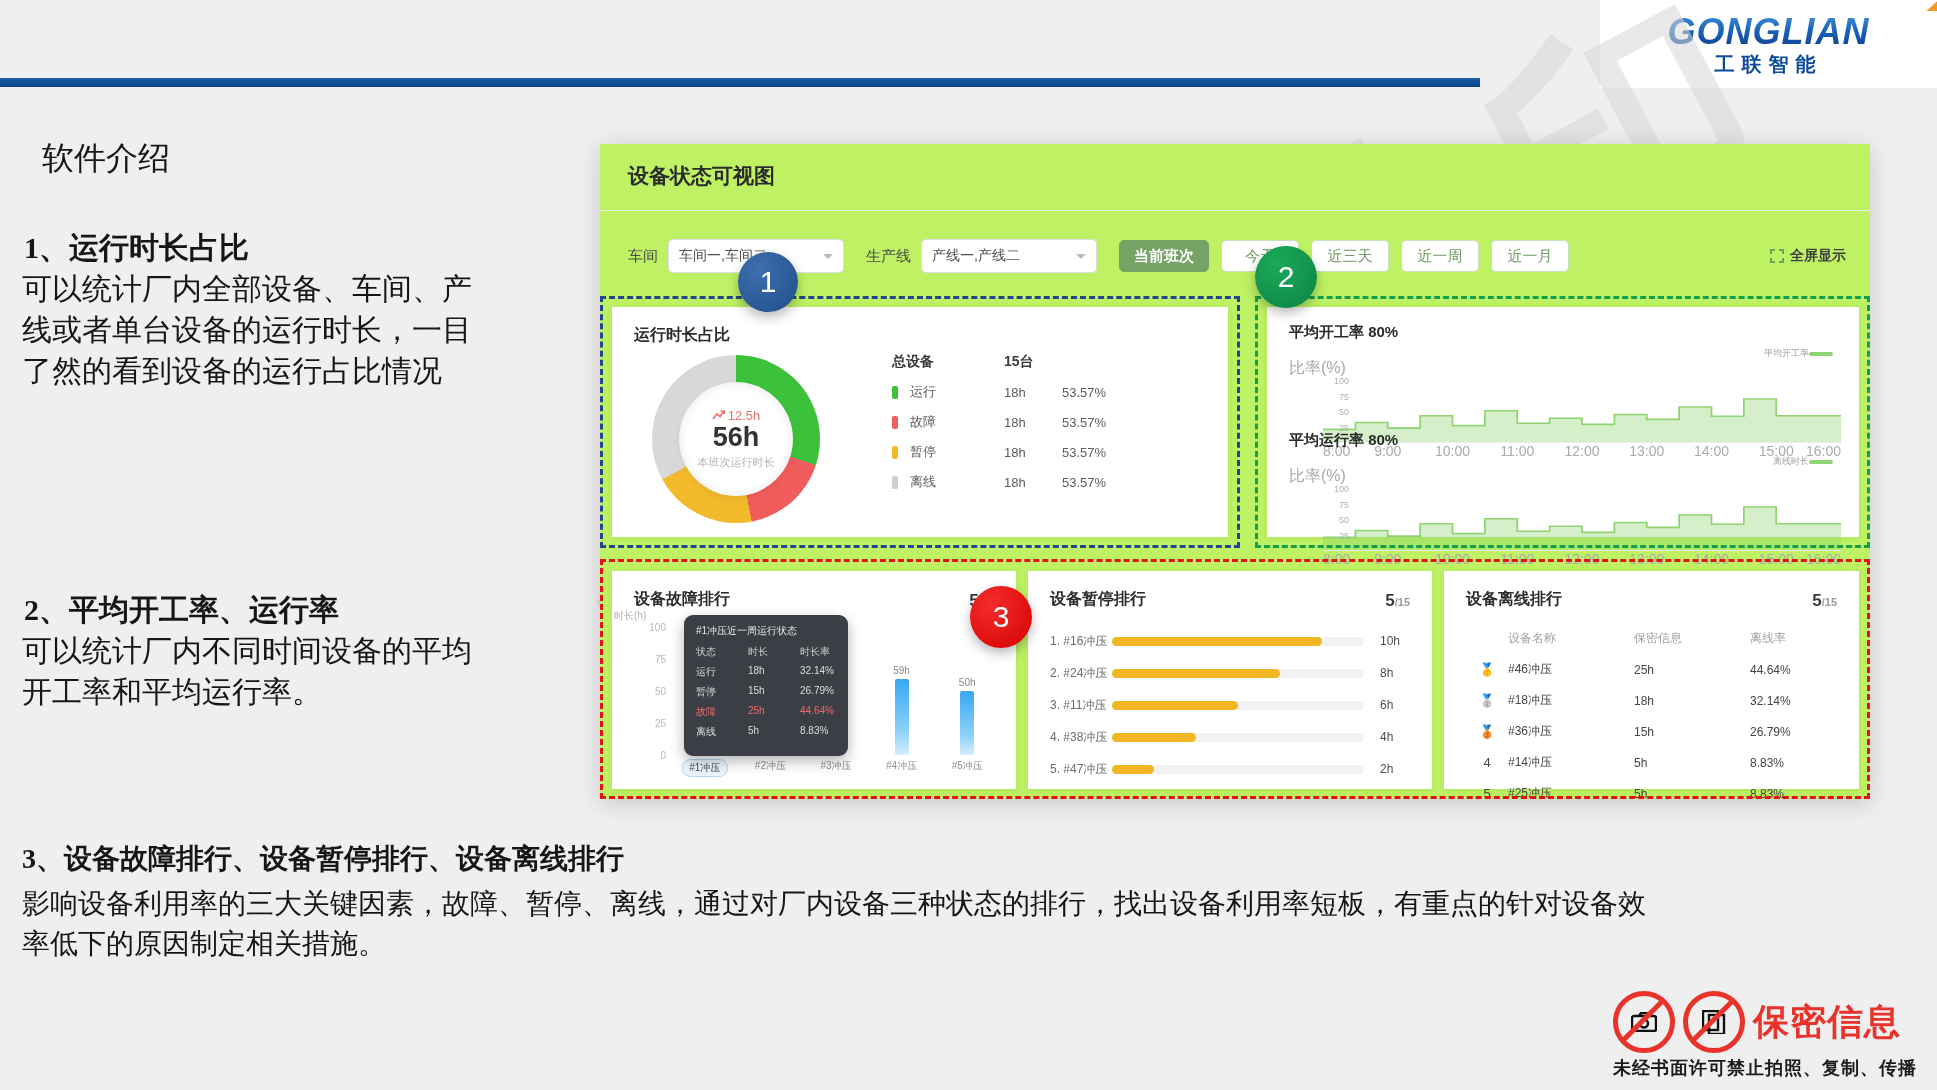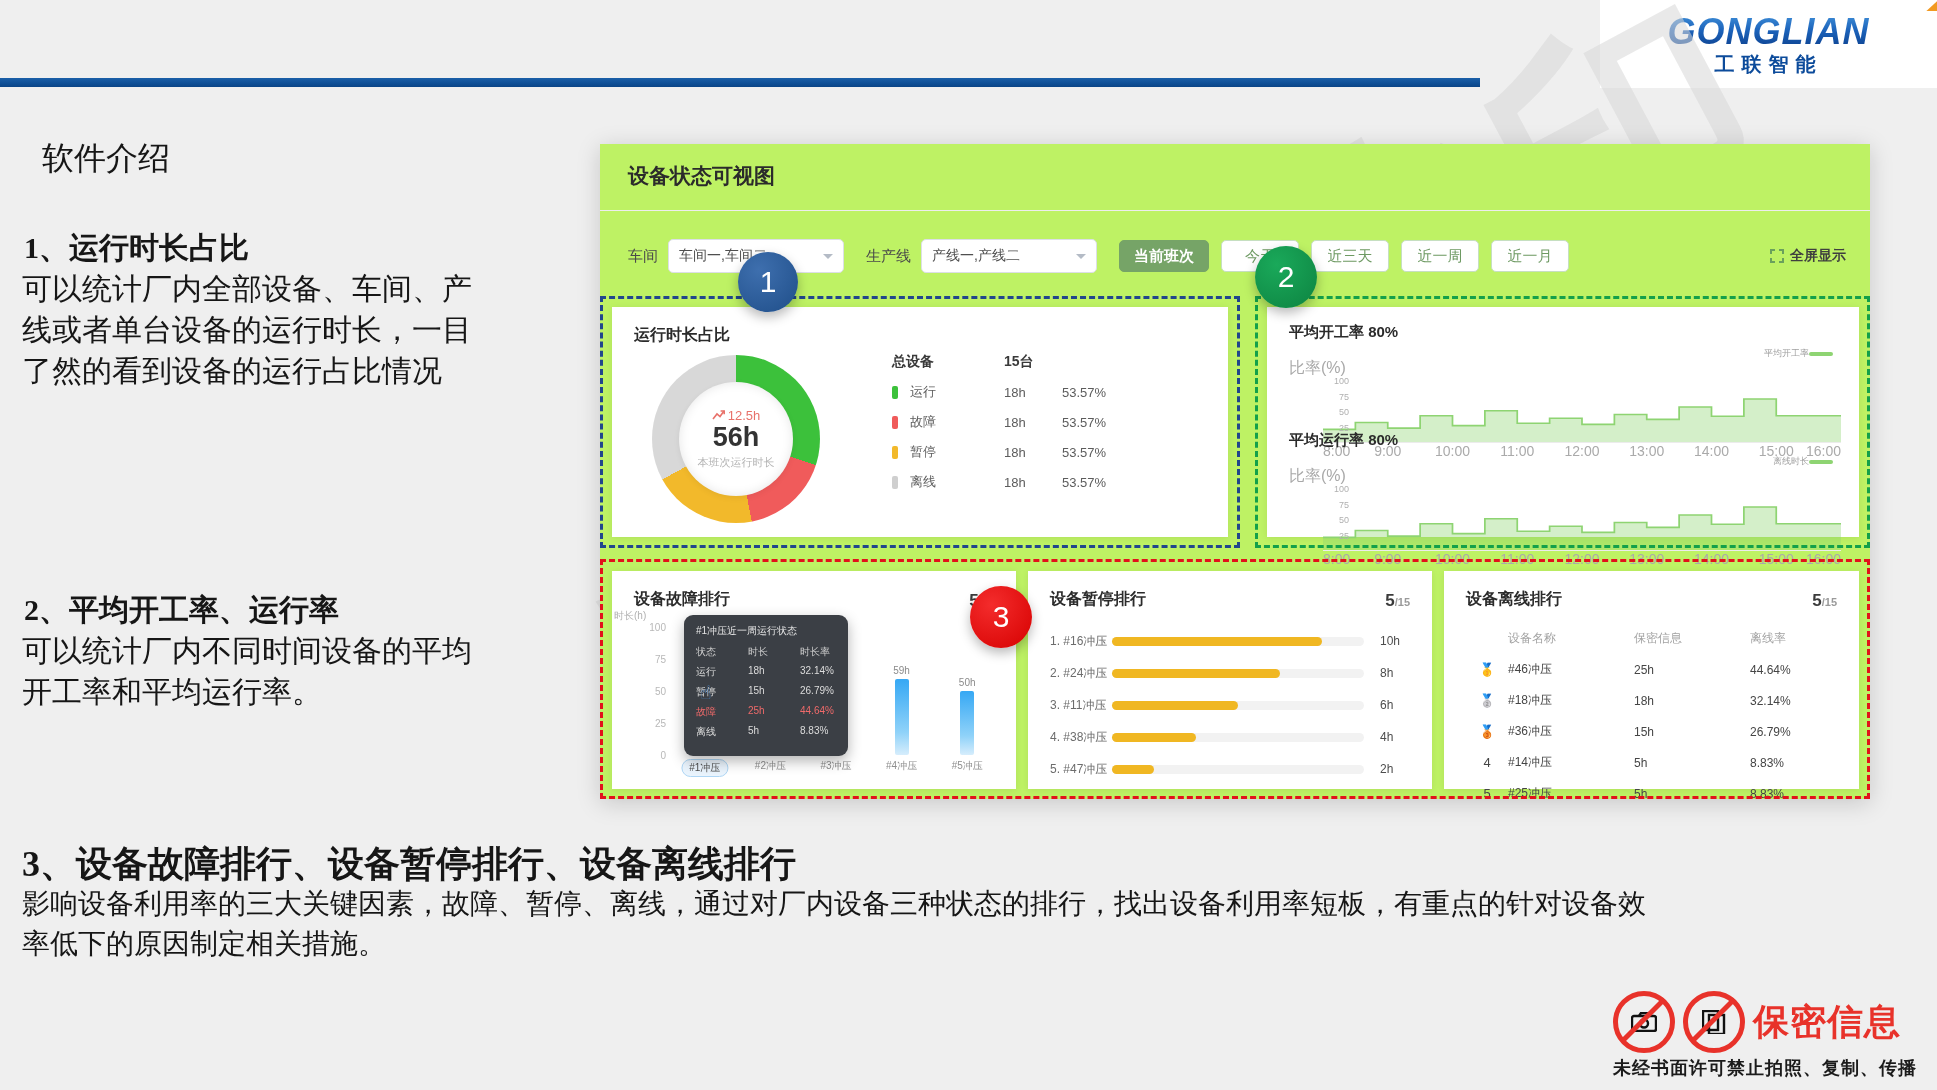--- a/index.html
+++ b/index.html
@@ -40,21 +40,21 @@
   
   .body-text{
     position:absolute;color:#161616;
     font-family:"Liberation Serif","DejaVu Serif",serif;
   }
   #intro-title{left:42px;top:137px;font-size:32px;}
   #sec1-head{left:24px;top:228px;font-size:30px;font-weight:bold;}
   #sec1-body{left:22px;top:268px;font-size:30px;line-height:41px;width:470px;}
   #sec2-head{left:24px;top:590px;font-size:30px;font-weight:bold;}
   #sec2-body{left:22px;top:630px;font-size:30px;line-height:41px;width:470px;}
-  #sec3-head{left:22px;top:840px;font-size:36px;font-weight:bold;}
+  #sec3-head{left:22px;top:840px;font-size:28px;font-weight:bold;}
   #sec3-body{left:22px;top:884px;font-size:28px;line-height:40px;width:1640px;}
 
   
   #watermark{
     position:absolute;left:560px;top:205px;width:820px;height:620px;
     pointer-events:none;opacity:.55;
   }
   #watermark span{
     position:absolute;color:#d8d8d8;font-size:250px;font-weight:bold;
     font-family:"Liberation Serif","DejaVu Serif",serif;

